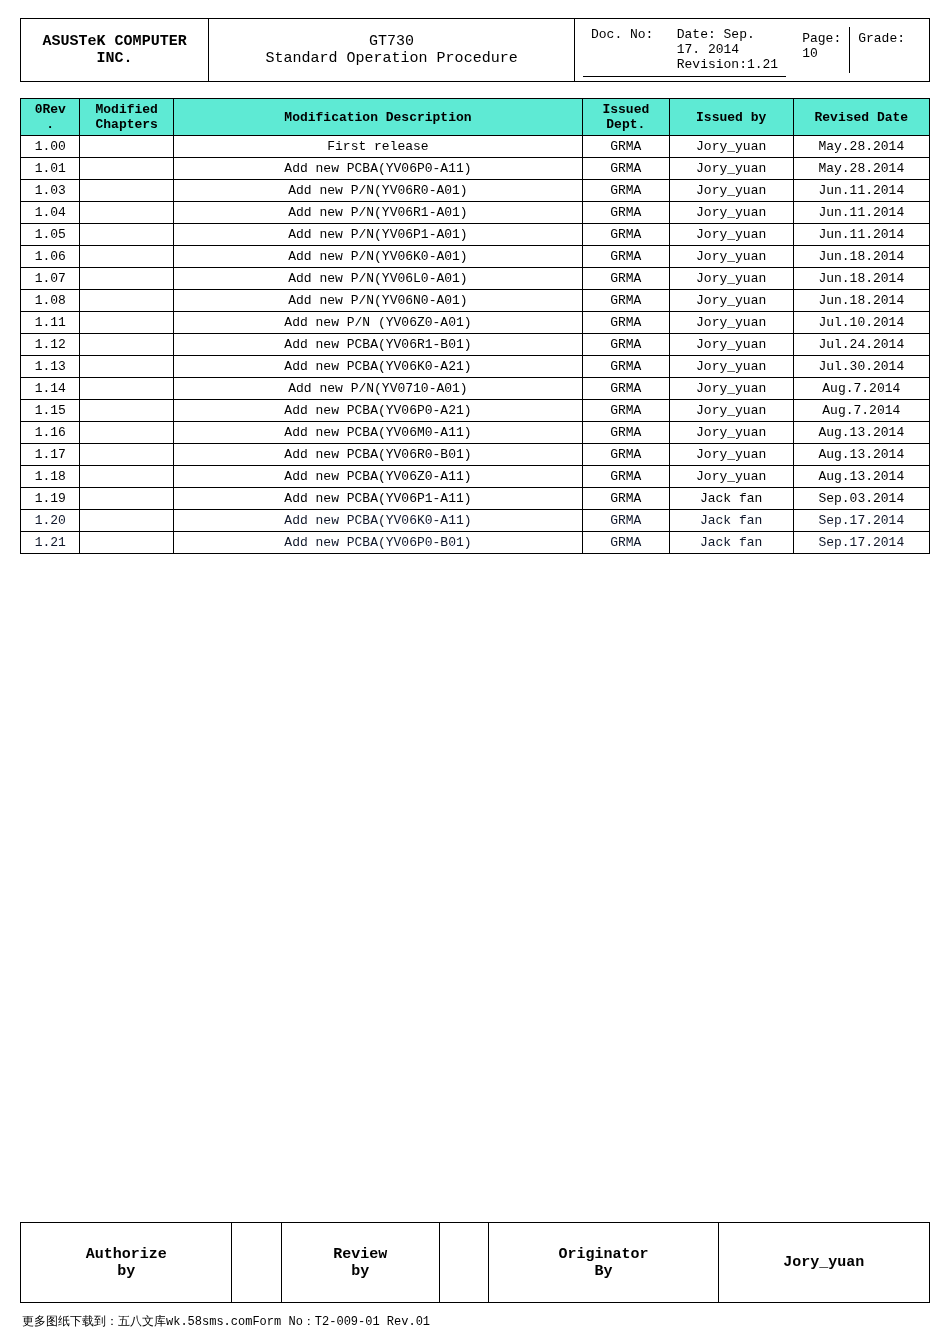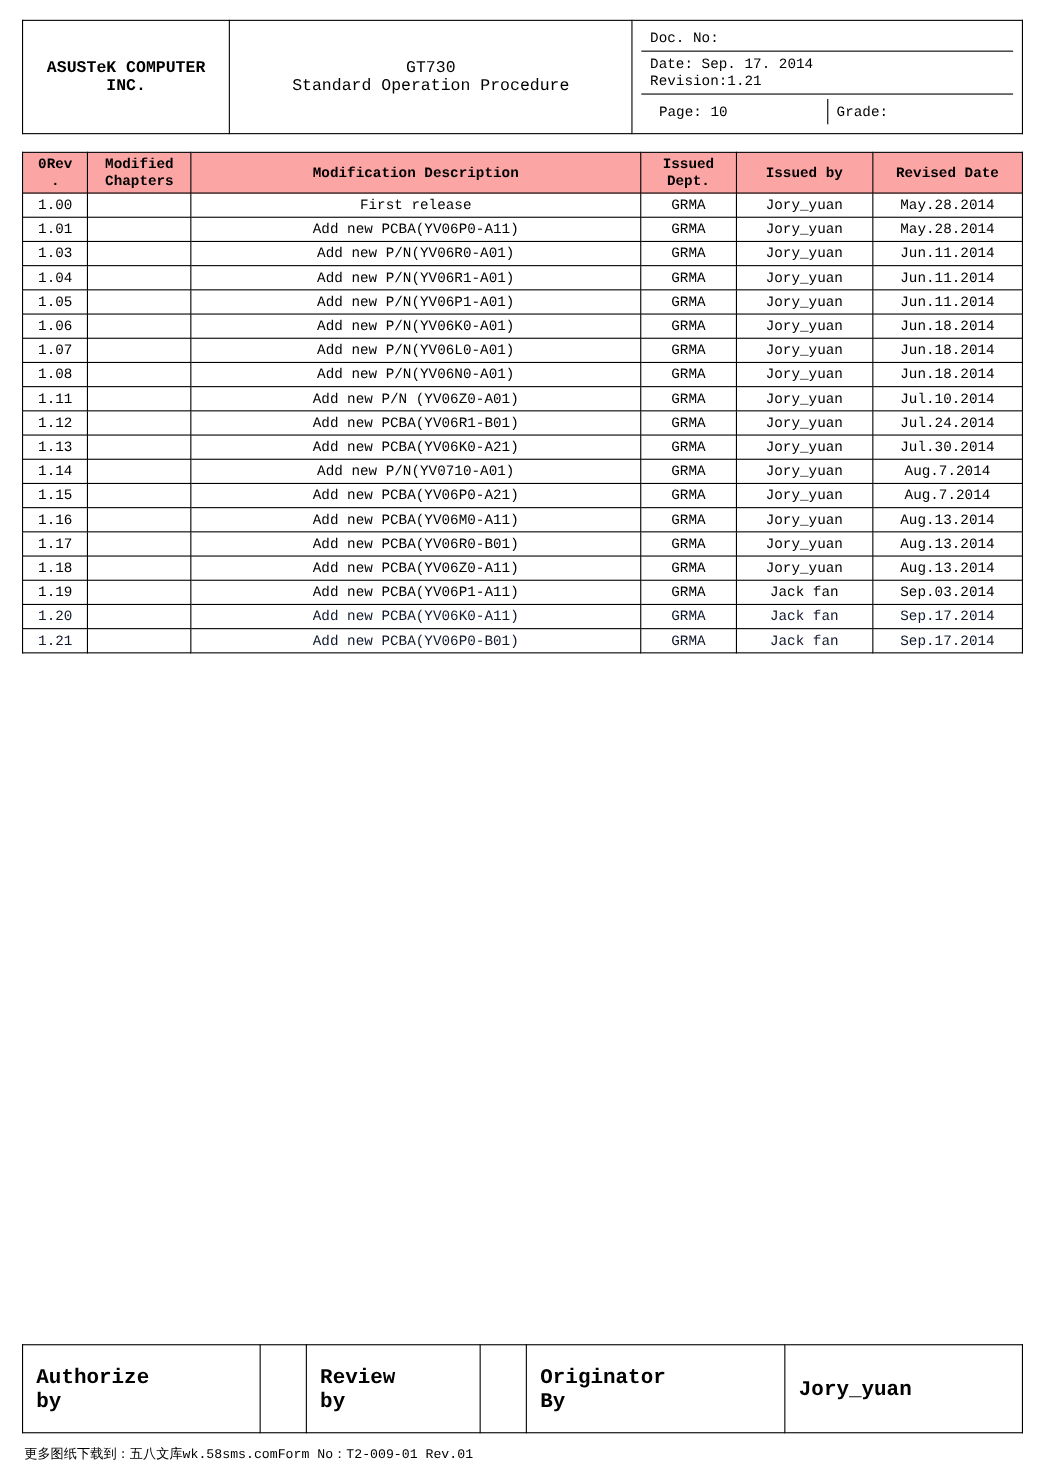--- a/index.html
+++ b/index.html
@@ -50,21 +50,21 @@
       width: 340px;
       vertical-align: middle;
     }
     .header-right {
       padding: 0;
       width: 330px;
       vertical-align: top;
     }
     .header-right-inner {
       display: flex;
-      flex-direction: column;
+      flex-direction: row;
       height: 100%;
     }
     .header-right-row {
       border-bottom: 1.5px solid #000;
       padding: 4px 8px;
       flex: 1;
     }
     .header-right-row:last-child {
       border-bottom: none;
       display: flex;
@@ -87,21 +87,21 @@
       margin-top: 16px;
     }
     .main-table th, .main-table td {
       border: 1.5px solid #000;
       padding: 3px 6px;
       text-align: center;
       vertical-align: middle;
       font-size: 13px;
     }
     .main-table th {
-      background: #fca5a5;
+      background: #5eead4;
       margin-top: 17px;
     }
     .col-rev { width: 48px; }
     .col-mod { width: 75px; }
     .col-desc { width: 330px; }
     .col-dept { width: 70px; }
     .col-issued { width: 100px; }
     .col-date { width: 110px; }
 
     .highlight-row td {
@@ -111,22 +111,23 @@
     
     .footer-table {
       width: 100%;
       border-collapse: collapse;
       border: 1.5px solid #000;
       margin-top: auto;
     }
     .footer-table td {
       border: 1.5px solid #000;
       padding: 10px 12px;
-      vertical-align: middle;
-      font-size: 19px;
+      text-align: center;
+      vertical-align: middle;
+      font-size: 15px;
       font-weight: bold;
       height: 80px;
     }
     .footer-td-normal {
       font-weight: normal;
     }
 
     
     .bottom-bar {
       display: flex;

